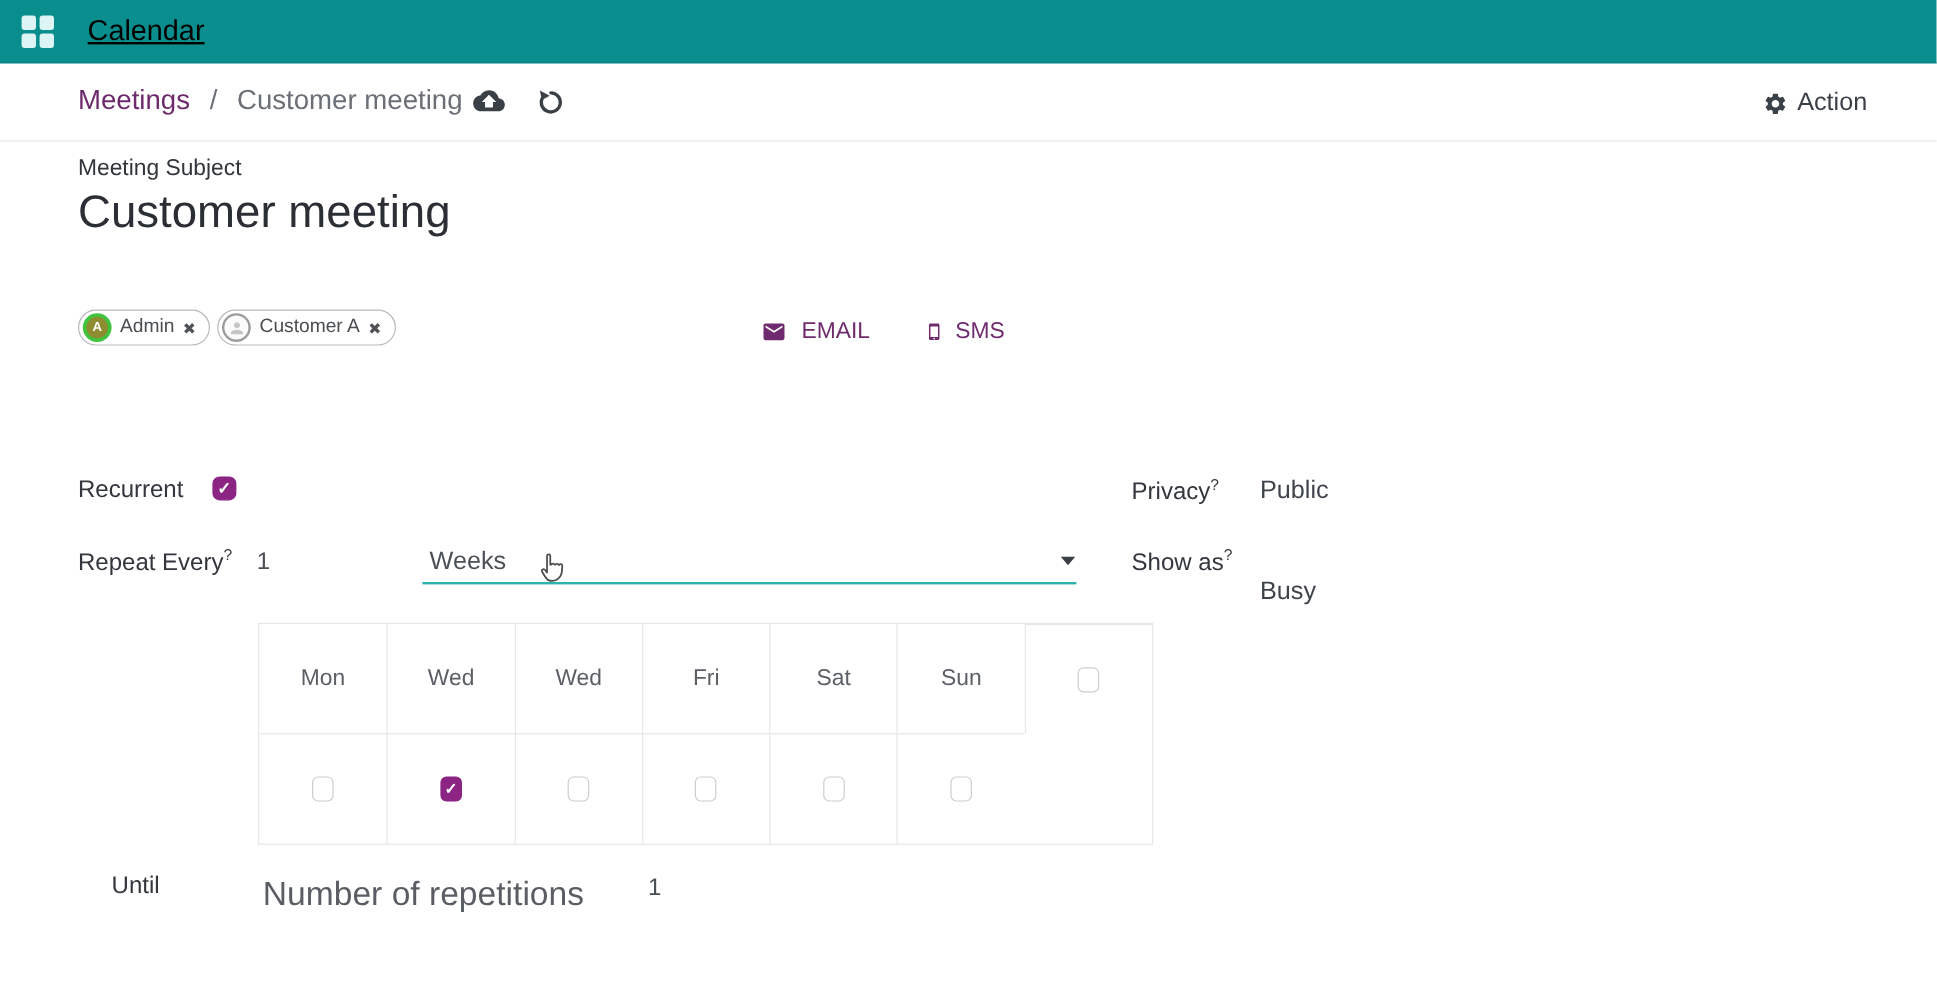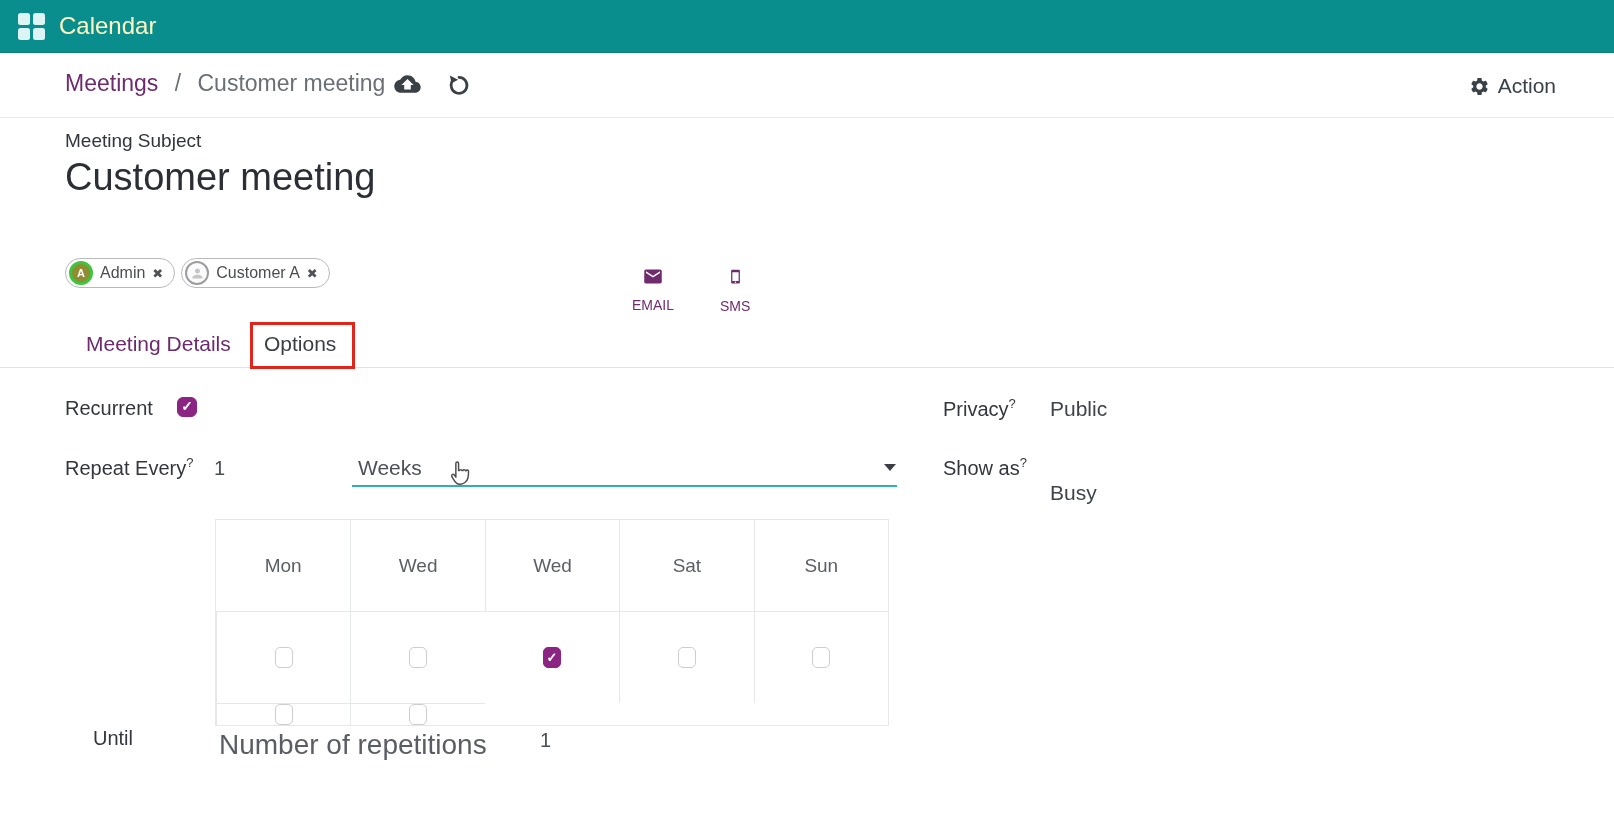--- a/index.html
+++ b/index.html
@@ -3,21 +3,21 @@
 <meta charset="utf-8">
 <style>
   html,body { margin:0; padding:0; background:#fff; font-family:"Liberation Sans", sans-serif; }
   .canvas { position:relative; width:1614px; height:820px; background:#fff; overflow:hidden; }
 
   
   .navbar { position:absolute; top:0; left:0; right:0; height:52px; background:#0a8e8d;
             border-bottom:1px solid #097e7e; display:flex; align-items:center; }
   .grid-icon { margin-left:18px; display:grid; grid-template-columns:12px 12px; grid-template-rows:12px 12px; gap:3px; cursor:pointer; }
   .grid-icon span { background:#dcf5f4; border-radius:2.5px; }
-  .app-title { color:#fef9c3; font-size:24px; margin-left:14px; cursor:pointer; }
+  .app-title { color:#000000; font-size:24px; margin-left:28px; cursor:pointer;text-decoration:underline; }
 
   
   .control-panel { position:absolute; top:53px; left:0; right:0; height:64px; background:#fff; border-bottom:1px solid #e5e7ea; }
   .breadcrumb { position:absolute; left:65px; top:17px; font-size:23px; white-space:nowrap; }
   .bc-parent { color:#6d2b6d; cursor:pointer; }
   .bc-sep, .bc-current { color:#6b6f76; }
   .bc-sep { margin:0 10px; }
   .save-cloud { position:absolute; left:394px; top:20px; cursor:pointer; }
   .discard-btn { position:absolute; left:447px; top:20px; cursor:pointer; }
   .action-menu { position:absolute; right:58px; top:21px; display:flex; align-items:center; gap:8px;
@@ -30,21 +30,21 @@
   .tags { position:absolute; left:65px; top:258px; display:flex; gap:6px; }
   .tag { height:30px; border:1px solid #b7b9bc; border-radius:16px; background:#fff;
          display:flex; align-items:center; gap:7px; padding:0 11px 0 3px; font-size:16px; color:#4a4d52; box-sizing:border-box; }
   .avatar { width:24px; height:24px; border-radius:50%; box-sizing:border-box;
             display:flex; align-items:center; justify-content:center; flex:none; }
   .avatar-admin { background:#8f8c31; border:3px solid #3ec43d; color:#fff; font-size:11px; font-weight:bold; }
   .avatar-customer { background:#fbfbfb; border:2px solid #9b9da0; }
   .tag-x { font-size:13px; color:#4f5257; cursor:pointer; }
 
   .comm-buttons { position:absolute; left:632px; top:265px; display:flex; gap:46px; align-items:center; }
-  .comm-btn { display:flex; align-items:center; gap:10px; color:#6f2b6e; font-size:14px; cursor:pointer;flex-direction:column; }
+  .comm-btn { display:flex; align-items:center; gap:10px; color:#6f2b6e; font-size:19px; cursor:pointer; }
 
   
   .tabs { position:absolute; top:322px; left:0; right:0; height:45px; border-bottom:1px solid #dfe2e5; }
   .tab { position:absolute; top:10px; font-size:21px; cursor:pointer; }
   .tab-details { left:86px; color:#6d2b6d; }
   .tab-options { left:264px; color:#3b3f45; }
   .red-box { position:absolute; left:250px; top:0px; width:99px; height:41px; border:3px solid #e2251b; pointer-events:none; }
 
   
   .lbl { position:absolute; font-size:20px; color:#33373d; }
@@ -59,22 +59,22 @@
   .recurrent-cb.checked::after { font-size:14px; }
 
   .interval-val { position:absolute; left:214px; top:457px; font-size:20px; color:#4a4e55; cursor:text; }
   .unit-val { position:absolute; left:358px; top:456px; font-size:21px; color:#4c5157; cursor:pointer; }
   .caret-down { position:absolute; left:884px; top:464px; width:0; height:0;
                 border-left:6px solid transparent; border-right:6px solid transparent; border-top:7px solid #3b3f45; }
   .select-underline { position:absolute; left:352px; top:485px; width:545px; height:2px; background:#2fb1ae; }
   .mouse-cursor { position:absolute; left:447px; top:456px; pointer-events:none; }
 
   
-  .daytable { position:absolute; left:215px; top:519px; width:674px; box-sizing:border-box;
-              border:1px solid #e6e7e9; display:grid; grid-template-columns:repeat(5,1fr); grid-template-rows:91px 92px; }
+  .daytable { position:absolute; left:215px; top:519px; width:746px; box-sizing:border-box;
+              border:1px solid #e6e7e9; display:grid; grid-template-columns:repeat(7,1fr); grid-template-rows:91px 92px; }
   .day-cell { display:flex; align-items:center; justify-content:center; font-size:19px; color:#5b5f66; border-left:1px solid #e6e7e9; }
   .day-cell:first-child { border-left:none; }
   .cbx-cell { display:flex; align-items:center; justify-content:center; border-left:1px solid #e6e7e9; border-top:1px solid #e6e7e9; }
   .cbx-cell:nth-child(8) { border-left:none; }
   .day-cb { width:18px; height:21px; }
   .day-cb.checked::after { font-size:13px; }
 
   .until-label { top:727px; left:65px;margin-left:28px; }
   .endtype-val { position:absolute; left:219px; top:729px; font-size:28px; color:#5a5e64; cursor:pointer; }
   .count-val { position:absolute; left:540px; top:729px; font-size:20px; color:#4a4e55; cursor:text; }
@@ -159,25 +159,20 @@
     <div class="comm-btn">
       <span>
         <svg width="15" height="23" viewBox="0 0 24 24">
           <path fill="#6f2b6e" d="M17 1.01 7 1c-1.1 0-2 .9-2 2v18c0 1.1.9 2 2 2h10c1.1 0 2-.9 2-2V3c0-1.1-.9-1.99-2-1.99zM17 19H7V5h10v14zm-5 3.2a1.1 1.1 0 1 1 0-2.2 1.1 1.1 0 0 1 0 2.2z"></path>
         </svg>
       </span>
       <span>SMS</span>
     </div>
   </div>
 
-  <div class="tabs">
-    <div class="tab tab-details">Meeting Details</div>
-    <div class="tab tab-options">Options</div>
-    <div class="red-box"></div>
-  </div>
 
   <div class="lbl" style="left:65px; top:397px;">Recurrent</div>
   <div class="cb recurrent-cb checked"></div>
 
   <div class="lbl" style="left:65px; top:455px;">
     <span>Repeat Every</span><sup>?</sup>
   </div>
   <div class="interval-val">1</div>
   <div class="unit-val">Weeks</div>
   <div class="caret-down"></div>
@@ -196,20 +191,21 @@
 
   <div class="lbl" style="left:943px; top:455px;">
     <span>Show as</span><sup>?</sup>
   </div>
   <div class="val" style="left:1050px; top:456px;margin-top:25px;">Busy</div>
 
   <div class="daytable">
     <div class="day-cell">Mon</div>
     <div class="day-cell">Wed</div>
     <div class="day-cell">Wed</div>
+    <div class="day-cell">Fri</div>
     <div class="day-cell">Sat</div>
     <div class="day-cell">Sun</div>
     <div class="cbx-cell">
         <div class="cb day-cb"></div>
       </div>
     <div class="cbx-cell">
         <div class="cb day-cb"></div>
       </div>
     <div class="cbx-cell">
         <div class="cb day-cb checked"></div>

